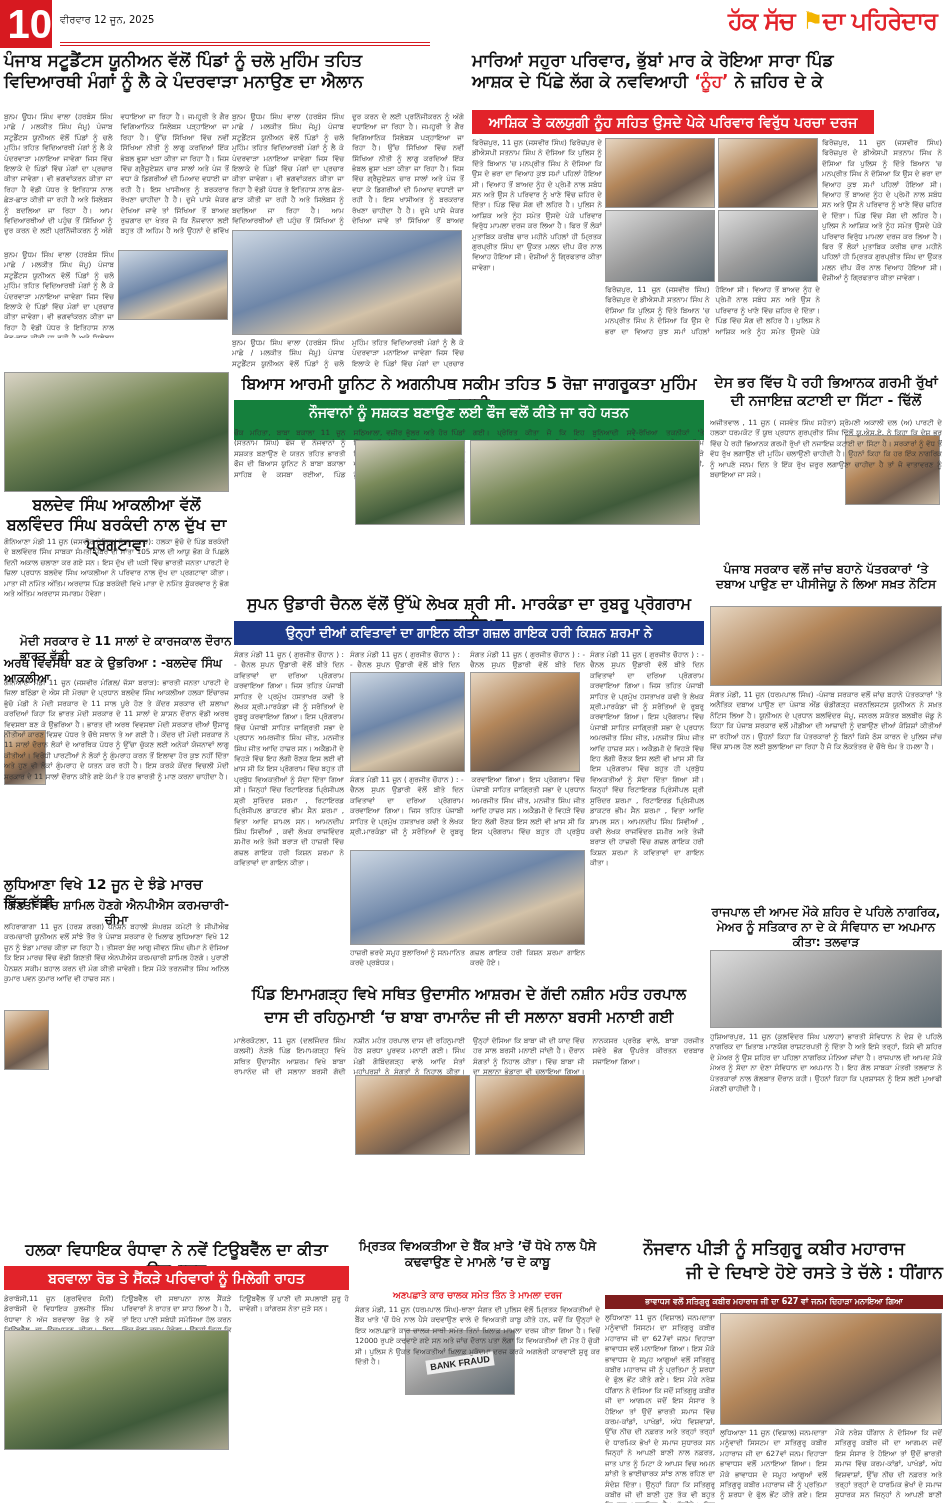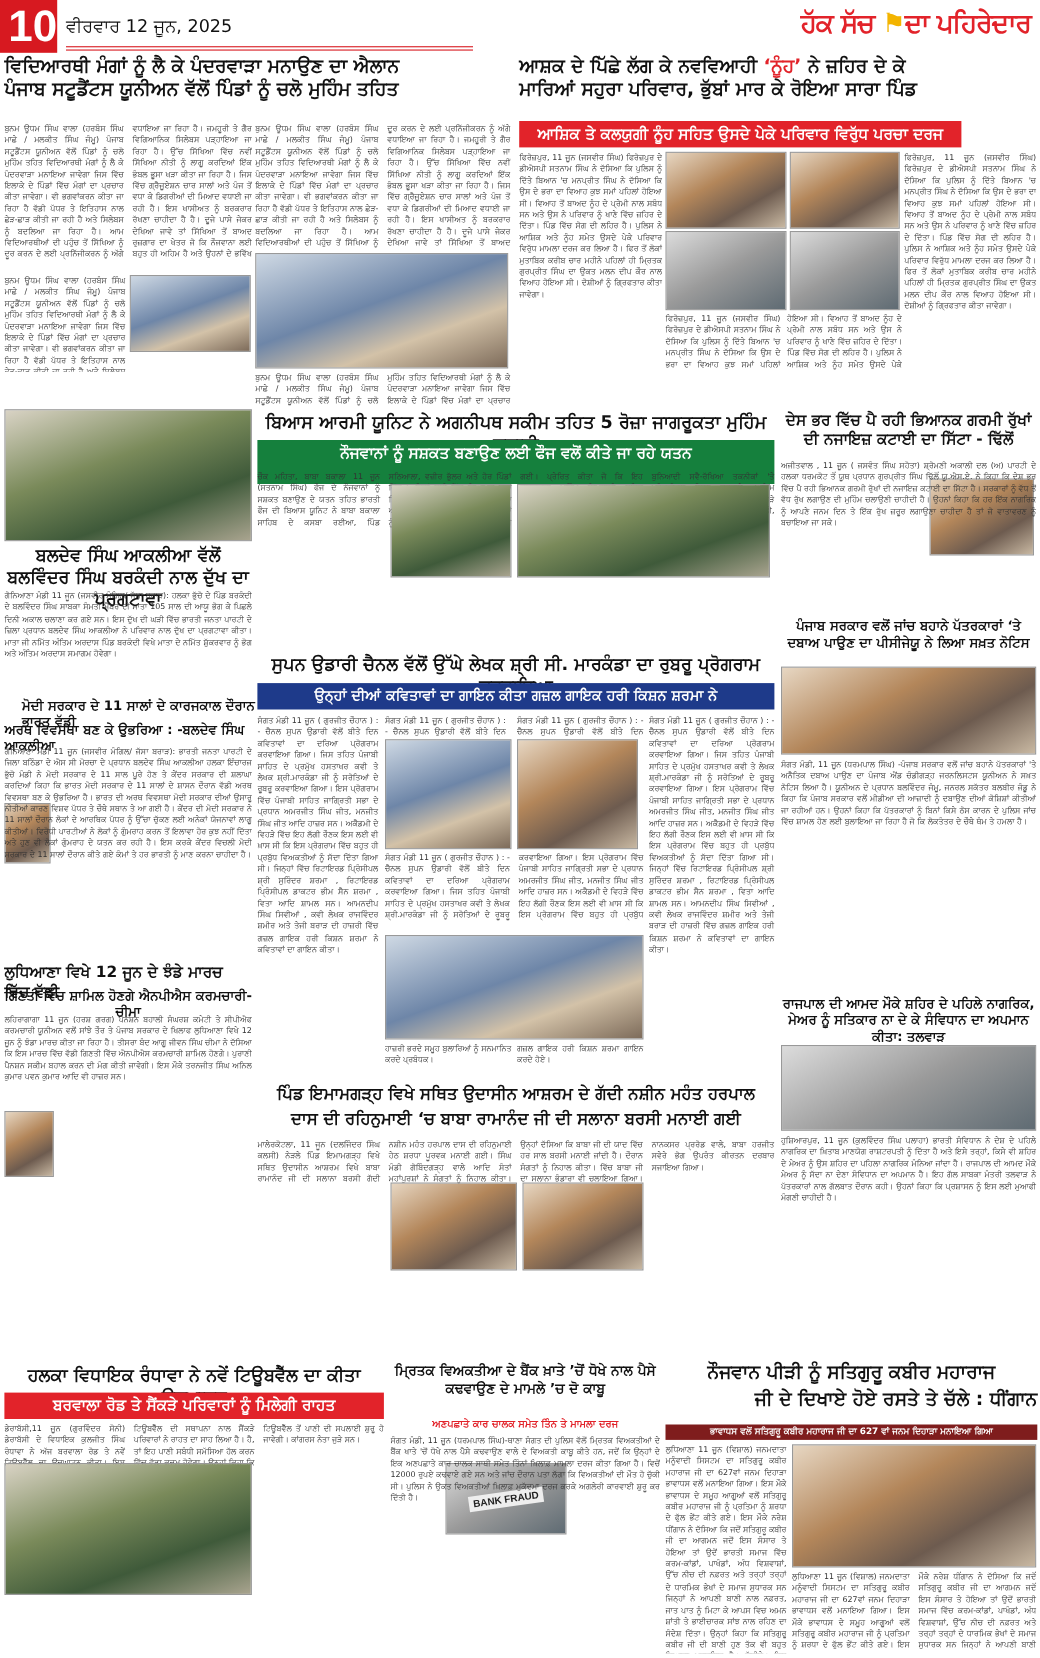--- a/index.html
+++ b/index.html
@@ -1,19 +1,19 @@
 <!DOCTYPE html>
 <html><head>
 <meta charset="utf-8">
 <style>
 *{box-sizing:border-box;margin:0;padding:0}
 body{width:945px;height:1507px;background:#fff;font-family:"DejaVu Sans",sans-serif;color:#111;position:relative;overflow:hidden}
 .abs{position:absolute}
 .pgno{left:0;top:0;width:52px;height:48px;background:#d71920;color:#fff;font:bold 40px/48px "Liberation Sans",sans-serif;text-align:right}
-.date{left:60px;top:14px;font-size:16px;color:#111}
+.date{left:60px;top:14px;font-size:10px;color:#111}
 .logo{right:8px;top:4px;font:bold 24px/34px "DejaVu Sans",sans-serif;color:#e2232a;letter-spacing:-1px}
 .logo .flag{color:#f3b400}
 .rule{left:60px;top:42px;width:370px;height:4px;border-top:1px solid #d71920;border-bottom:1px solid #d71920}
 .hl{font-weight:bold;color:#111;line-height:1.25}
 .hl .red{color:#e2232a}
 .band{color:#fff;font-weight:bold;text-align:center;line-height:1.3}
 .body{font-size:7.2px;line-height:10.4px;color:#333;text-align:justify;overflow:hidden}
 .cols2{column-count:2;column-gap:8px}
 .cols3{column-count:3;column-gap:8px}
 .cols4{column-count:4;column-gap:8px}
@@ -29,33 +29,33 @@
 <div class="abs pgno">10</div>
 <div class="abs date">ਵੀਰਵਾਰ 12 ਜੂਨ, 2025</div>
 <div class="abs rule"></div>
 <div class="abs logo">
   <span>ਹੱਕ ਸੱਚ</span>
   <span class="flag">⚑</span><span>ਦਾ</span>
   <span>ਪਹਿਰੇਦਾਰ</span>
 </div>
 
 <div class="abs" style="left:4px;top:50px;width:460px">
+  <div class="hl" style="font-size:17px">ਪੰਜਾਬ ਸਟੂਡੈਂਟਸ ਯੂਨੀਅਨ ਵੱਲੋਂ ਪਿੰਡਾਂ ਨੂੰ ਚਲੋ ਮੁਹਿੰਮ ਤਹਿਤ</div>
   <div class="hl" style="font-size:17px">ਵਿਦਿਆਰਥੀ ਮੰਗਾਂ ਨੂੰ ਲੈ ਕੇ ਪੰਦਰਵਾੜਾ ਮਨਾਉਣ ਦਾ ਐਲਾਨ</div>
-  <div class="hl" style="font-size:17px">ਪੰਜਾਬ ਸਟੂਡੈਂਟਸ ਯੂਨੀਅਨ ਵੱਲੋਂ ਪਿੰਡਾਂ ਨੂੰ ਚਲੋ ਮੁਹਿੰਮ ਤਹਿਤ</div>
 </div>
 <div class="abs body" style="left:4px;top:112px;width:225px;height:135px;column-count:2;column-gap:8px">ਬੁਨਮ ਊਧਮ ਸਿੰਘ ਵਾਲਾ (ਹਰਬੰਸ ਸਿੰਘ ਮਾਛੇ / ਮਲਕੀਤ ਸਿੰਘ ਜੰਮੂ) ਪੰਜਾਬ ਸਟੂਡੈਂਟਸ ਯੂਨੀਅਨ ਵੱਲੋਂ ਪਿੰਡਾਂ ਨੂੰ ਚਲੋ ਮੁਹਿੰਮ ਤਹਿਤ ਵਿਦਿਆਰਥੀ ਮੰਗਾਂ ਨੂੰ ਲੈ ਕੇ ਪੰਦਰਵਾੜਾ ਮਨਾਇਆ ਜਾਵੇਗਾ ਜਿਸ ਵਿੱਚ ਇਲਾਕੇ ਦੇ ਪਿੰਡਾਂ ਵਿੱਚ ਮੰਗਾਂ ਦਾ ਪ੍ਰਚਾਰ ਕੀਤਾ ਜਾਵੇਗਾ। ਵੀ ਭਗਵਾਂਕਰਨ ਕੀਤਾ ਜਾ ਰਿਹਾ ਹੈ ਵੱਡੀ ਪੱਧਰ ਤੇ ਇਤਿਹਾਸ ਨਾਲ ਛੇੜ-ਛਾੜ ਕੀਤੀ ਜਾ ਰਹੀ ਹੈ ਅਤੇ ਸਿਲੇਬਸ ਨੂੰ ਬਦਲਿਆ ਜਾ ਰਿਹਾ ਹੈ। ਆਮ ਵਿਦਿਆਰਥੀਆਂ ਦੀ ਪਹੁੰਚ ਤੋਂ ਸਿੱਖਿਆ ਨੂੰ ਦੂਰ ਕਰਨ ਦੇ ਲਈ ਪ੍ਰਨਿੱਜੀਕਰਨ ਨੂੰ ਅੱਗੇ ਵਧਾਇਆ ਜਾ ਰਿਹਾ ਹੈ। ਜਮਹੂਰੀ ਤੇ ਗੈਰ ਵਿਗਿਆਨਿਕ ਸਿਲੇਬਸ ਪੜ੍ਹਾਇਆ ਜਾ ਰਿਹਾ ਹੈ। ਉੱਚ ਸਿੱਖਿਆ ਵਿੱਚ ਨਵੀਂ ਸਿੱਖਿਆ ਨੀਤੀ ਨੂੰ ਲਾਗੂ ਕਰਦਿਆਂ ਇੱਕ ਭੰਬਲ ਭੂਸਾ ਖੜਾ ਕੀਤਾ ਜਾ ਰਿਹਾ ਹੈ। ਜਿਸ ਵਿੱਚ ਗ੍ਰੈਜੂਏਸ਼ਨ ਚਾਰ ਸਾਲਾਂ ਅਤੇ ਪੰਜ ਤੋਂ ਵਧਾ ਕੇ ਡਿਗਰੀਆਂ ਦੀ ਮਿਆਦ ਵਧਾਈ ਜਾ ਰਹੀ ਹੈ। ਇਸ ਖਾਸੀਅਤ ਨੂੰ ਬਰਕਰਾਰ ਰੱਖਣਾ ਚਾਹੀਦਾ ਹੈ ਹੈ। ਦੂਜੇ ਪਾਸੇ ਜੇਕਰ ਦੇਖਿਆ ਜਾਵੇ ਤਾਂ ਸਿੱਖਿਆ ਤੋਂ ਬਾਅਦ ਰੁਜ਼ਗਾਰ ਦਾ ਖੇਤਰ ਜੋ ਕਿ ਨੌਜਵਾਨਾ ਲਈ ਬਹੁਤ ਹੀ ਅਹਿਮ ਹੈ ਅਤੇ ਉਹਨਾਂ ਦੇ ਭਵਿੱਖ ਨੂੰ ਤੈਅ ਕਰਦਾ ਹੈ ਓਥੇ ਪੰਜਾਬ ਦੇ ਵਾਸੀਆਂ ਲਈ ਰੁਜ਼ਗਾਰ ਦੇ ਮੌਕੇ ਘਟਦੇ ਜਾ ਰਹੇ ਹਨ। ਮੁਲਕ ਹੀ ਜਿਸ ਹਰ ਇੱਕ ਕਮ ਦੀ ਆਪਣੀ ਵੱਖੋ ਵੱਖਰੀ ਖਾਸੀਅਤ ਹੈ ਅਤੇ ਸਿੱਖਿਆ ਨੂੰ ਸੰਵਿਧਾਨ ਦੀ ਰਾਜ ਸੂਚੀ ਵਿੱਚ ਦਰਜ ਕਰ ਵਿੱਚ ਬੱਸ ਨੂੰ ਰੁਕਵਾਇਆ ਜਾ ਨੂੰ ਗੱਲਬਾਤ ਉਹਨਾ ਦੀ ਸਮੱਸਿਆ ਨੂੰ ਹੱਲ ਕੀਤਾ ਜਾਵੇ।</div>
 <div class="abs photo blue" style="left:118px;top:250px;width:110px;height:70px"></div>
 <div class="abs photo blue" style="left:232px;top:230px;width:230px;height:105px"></div>
 <div class="abs body" style="left:232px;top:112px;width:232px;height:115px;column-count:2;column-gap:8px">ਬੁਨਮ ਊਧਮ ਸਿੰਘ ਵਾਲਾ (ਹਰਬੰਸ ਸਿੰਘ ਮਾਛੇ / ਮਲਕੀਤ ਸਿੰਘ ਜੰਮੂ) ਪੰਜਾਬ ਸਟੂਡੈਂਟਸ ਯੂਨੀਅਨ ਵੱਲੋਂ ਪਿੰਡਾਂ ਨੂੰ ਚਲੋ ਮੁਹਿੰਮ ਤਹਿਤ ਵਿਦਿਆਰਥੀ ਮੰਗਾਂ ਨੂੰ ਲੈ ਕੇ ਪੰਦਰਵਾੜਾ ਮਨਾਇਆ ਜਾਵੇਗਾ ਜਿਸ ਵਿੱਚ ਇਲਾਕੇ ਦੇ ਪਿੰਡਾਂ ਵਿੱਚ ਮੰਗਾਂ ਦਾ ਪ੍ਰਚਾਰ ਕੀਤਾ ਜਾਵੇਗਾ। ਵੀ ਭਗਵਾਂਕਰਨ ਕੀਤਾ ਜਾ ਰਿਹਾ ਹੈ ਵੱਡੀ ਪੱਧਰ ਤੇ ਇਤਿਹਾਸ ਨਾਲ ਛੇੜ-ਛਾੜ ਕੀਤੀ ਜਾ ਰਹੀ ਹੈ ਅਤੇ ਸਿਲੇਬਸ ਨੂੰ ਬਦਲਿਆ ਜਾ ਰਿਹਾ ਹੈ। ਆਮ ਵਿਦਿਆਰਥੀਆਂ ਦੀ ਪਹੁੰਚ ਤੋਂ ਸਿੱਖਿਆ ਨੂੰ ਦੂਰ ਕਰਨ ਦੇ ਲਈ ਪ੍ਰਨਿੱਜੀਕਰਨ ਨੂੰ ਅੱਗੇ ਵਧਾਇਆ ਜਾ ਰਿਹਾ ਹੈ। ਜਮਹੂਰੀ ਤੇ ਗੈਰ ਵਿਗਿਆਨਿਕ ਸਿਲੇਬਸ ਪੜ੍ਹਾਇਆ ਜਾ ਰਿਹਾ ਹੈ। ਉੱਚ ਸਿੱਖਿਆ ਵਿੱਚ ਨਵੀਂ ਸਿੱਖਿਆ ਨੀਤੀ ਨੂੰ ਲਾਗੂ ਕਰਦਿਆਂ ਇੱਕ ਭੰਬਲ ਭੂਸਾ ਖੜਾ ਕੀਤਾ ਜਾ ਰਿਹਾ ਹੈ। ਜਿਸ ਵਿੱਚ ਗ੍ਰੈਜੂਏਸ਼ਨ ਚਾਰ ਸਾਲਾਂ ਅਤੇ ਪੰਜ ਤੋਂ ਵਧਾ ਕੇ ਡਿਗਰੀਆਂ ਦੀ ਮਿਆਦ ਵਧਾਈ ਜਾ ਰਹੀ ਹੈ। ਇਸ ਖਾਸੀਅਤ ਨੂੰ ਬਰਕਰਾਰ ਰੱਖਣਾ ਚਾਹੀਦਾ ਹੈ ਹੈ। ਦੂਜੇ ਪਾਸੇ ਜੇਕਰ ਦੇਖਿਆ ਜਾਵੇ ਤਾਂ ਸਿੱਖਿਆ ਤੋਂ ਬਾਅਦ ਰੁਜ਼ਗਾਰ ਦਾ ਖੇਤਰ ਜੋ ਕਿ ਨੌਜਵਾਨਾ ਲਈ ਬਹੁਤ ਹੀ ਅਹਿਮ ਹੈ ਅਤੇ ਉਹਨਾਂ ਦੇ ਭਵਿੱਖ ਨੂੰ ਤੈਅ ਕਰਦਾ ਹੈ ਓਥੇ ਪੰਜਾਬ ਦੇ ਵਾਸੀਆਂ ਲਈ ਰੁਜ਼ਗਾਰ ਦੇ ਮੌਕੇ ਘਟਦੇ ਜਾ ਰਹੇ ਹਨ। ਮੁਲਕ ਹੀ ਜਿਸ ਹਰ ਇੱਕ ਕਮ ਦੀ ਆਪਣੀ ਵੱਖੋ ਵੱਖਰੀ ਖਾਸੀਅਤ ਹੈ ਅਤੇ ਸਿੱਖਿਆ ਨੂੰ ਸੰਵਿਧਾਨ ਦੀ ਰਾਜ ਸੂਚੀ ਵਿੱਚ ਦਰਜ ਕਰ ਵਿੱਚ ਬੱਸ ਨੂੰ ਰੁਕਵਾਇਆ ਜਾ ਨੂੰ ਗੱਲਬਾਤ ਉਹਨਾ ਦੀ ਸਮੱਸਿਆ ਨੂੰ ਹੱਲ ਕੀਤਾ ਜਾਵੇ।</div>
 <div class="abs body" style="left:4px;top:250px;width:110px;height:88px">ਬੁਨਮ ਊਧਮ ਸਿੰਘ ਵਾਲਾ (ਹਰਬੰਸ ਸਿੰਘ ਮਾਛੇ / ਮਲਕੀਤ ਸਿੰਘ ਜੰਮੂ) ਪੰਜਾਬ ਸਟੂਡੈਂਟਸ ਯੂਨੀਅਨ ਵੱਲੋਂ ਪਿੰਡਾਂ ਨੂੰ ਚਲੋ ਮੁਹਿੰਮ ਤਹਿਤ ਵਿਦਿਆਰਥੀ ਮੰਗਾਂ ਨੂੰ ਲੈ ਕੇ ਪੰਦਰਵਾੜਾ ਮਨਾਇਆ ਜਾਵੇਗਾ ਜਿਸ ਵਿੱਚ ਇਲਾਕੇ ਦੇ ਪਿੰਡਾਂ ਵਿੱਚ ਮੰਗਾਂ ਦਾ ਪ੍ਰਚਾਰ ਕੀਤਾ ਜਾਵੇਗਾ। ਵੀ ਭਗਵਾਂਕਰਨ ਕੀਤਾ ਜਾ ਰਿਹਾ ਹੈ ਵੱਡੀ ਪੱਧਰ ਤੇ ਇਤਿਹਾਸ ਨਾਲ ਛੇੜ-ਛਾੜ ਕੀਤੀ ਜਾ ਰਹੀ ਹੈ ਅਤੇ ਸਿਲੇਬਸ ਨੂੰ ਬਦਲਿਆ ਜਾ ਰਿਹਾ ਹੈ। ਆਮ ਵਿਦਿਆਰਥੀਆਂ ਦੀ ਪਹੁੰਚ ਤੋਂ ਸਿੱਖਿਆ ਨੂੰ ਦੂਰ ਕਰਨ ਦੇ ਲਈ ਪ੍ਰਨਿੱਜੀਕਰਨ ਨੂੰ ਅੱਗੇ ਵਧਾਇਆ ਜਾ ਰਿਹਾ ਹੈ। ਜਮਹੂਰੀ ਤੇ ਗੈਰ ਵਿਗਿਆਨਿਕ ਸਿਲੇਬਸ ਪੜ੍ਹਾਇਆ ਜਾ ਰਿਹਾ ਹੈ। ਉੱਚ ਸਿੱਖਿਆ ਵਿੱਚ ਨਵੀਂ ਸਿੱਖਿਆ ਨੀਤੀ ਨੂੰ ਲਾਗੂ ਕਰਦਿਆਂ ਇੱਕ ਭੰਬਲ ਭੂਸਾ ਖੜਾ ਕੀਤਾ ਜਾ ਰਿਹਾ ਹੈ। ਜਿਸ ਵਿੱਚ ਗ੍ਰੈਜੂਏਸ਼ਨ ਚਾਰ ਸਾਲਾਂ ਅਤੇ ਪੰਜ ਤੋਂ ਵਧਾ ਕੇ ਡਿਗਰੀਆਂ ਦੀ ਮਿਆਦ ਵਧਾਈ ਜਾ ਰਹੀ ਹੈ। ਇਸ ਖਾਸੀਅਤ ਨੂੰ ਬਰਕਰਾਰ ਰੱਖਣਾ ਚਾਹੀਦਾ ਹੈ ਹੈ। ਦੂਜੇ ਪਾਸੇ ਜੇਕਰ ਦੇਖਿਆ ਜਾਵੇ ਤਾਂ ਸਿੱਖਿਆ ਤੋਂ ਬਾਅਦ ਰੁਜ਼ਗਾਰ ਦਾ ਖੇਤਰ ਜੋ ਕਿ ਨੌਜਵਾਨਾ ਲਈ ਬਹੁਤ ਹੀ ਅਹਿਮ ਹੈ ਅਤੇ ਉਹਨਾਂ ਦੇ ਭਵਿੱਖ ਨੂੰ ਤੈਅ ਕਰਦਾ ਹੈ ਓਥੇ ਪੰਜਾਬ ਦੇ ਵਾਸੀਆਂ ਲਈ ਰੁਜ਼ਗਾਰ ਦੇ ਮੌਕੇ ਘਟਦੇ ਜਾ ਰਹੇ ਹਨ। ਮੁਲਕ ਹੀ ਜਿਸ ਹਰ ਇੱਕ ਕਮ ਦੀ ਆਪਣੀ ਵੱਖੋ ਵੱਖਰੀ ਖਾਸੀਅਤ ਹੈ ਅਤੇ ਸਿੱਖਿਆ ਨੂੰ ਸੰਵਿਧਾਨ ਦੀ ਰਾਜ ਸੂਚੀ ਵਿੱਚ ਦਰਜ ਕਰ ਵਿੱਚ ਬੱਸ ਨੂੰ ਰੁਕਵਾਇਆ ਜਾ ਨੂੰ ਗੱਲਬਾਤ ਉਹਨਾ ਦੀ ਸਮੱਸਿਆ ਨੂੰ ਹੱਲ ਕੀਤਾ ਜਾਵੇ।</div>
 <div class="abs body" style="left:232px;top:338px;width:232px;height:32px;column-count:2;column-gap:8px">ਬੁਨਮ ਊਧਮ ਸਿੰਘ ਵਾਲਾ (ਹਰਬੰਸ ਸਿੰਘ ਮਾਛੇ / ਮਲਕੀਤ ਸਿੰਘ ਜੰਮੂ) ਪੰਜਾਬ ਸਟੂਡੈਂਟਸ ਯੂਨੀਅਨ ਵੱਲੋਂ ਪਿੰਡਾਂ ਨੂੰ ਚਲੋ ਮੁਹਿੰਮ ਤਹਿਤ ਵਿਦਿਆਰਥੀ ਮੰਗਾਂ ਨੂੰ ਲੈ ਕੇ ਪੰਦਰਵਾੜਾ ਮਨਾਇਆ ਜਾਵੇਗਾ ਜਿਸ ਵਿੱਚ ਇਲਾਕੇ ਦੇ ਪਿੰਡਾਂ ਵਿੱਚ ਮੰਗਾਂ ਦਾ ਪ੍ਰਚਾਰ ਕੀਤਾ ਜਾਵੇਗਾ। ਵੀ ਭਗਵਾਂਕਰਨ ਕੀਤਾ ਜਾ ਰਿਹਾ ਹੈ ਵੱਡੀ ਪੱਧਰ ਤੇ ਇਤਿਹਾਸ ਨਾਲ ਛੇੜ-ਛਾੜ ਕੀਤੀ ਜਾ ਰਹੀ ਹੈ ਅਤੇ ਸਿਲੇਬਸ ਨੂੰ ਬਦਲਿਆ ਜਾ ਰਿਹਾ ਹੈ। ਆਮ ਵਿਦਿਆਰਥੀਆਂ ਦੀ ਪਹੁੰਚ ਤੋਂ ਸਿੱਖਿਆ ਨੂੰ ਦੂਰ ਕਰਨ ਦੇ ਲਈ ਪ੍ਰਨਿੱਜੀਕਰਨ ਨੂੰ ਅੱਗੇ ਵਧਾਇਆ ਜਾ ਰਿਹਾ ਹੈ। ਜਮਹੂਰੀ ਤੇ ਗੈਰ ਵਿਗਿਆਨਿਕ ਸਿਲੇਬਸ ਪੜ੍ਹਾਇਆ ਜਾ ਰਿਹਾ ਹੈ। ਉੱਚ ਸਿੱਖਿਆ ਵਿੱਚ ਨਵੀਂ ਸਿੱਖਿਆ ਨੀਤੀ ਨੂੰ ਲਾਗੂ ਕਰਦਿਆਂ ਇੱਕ ਭੰਬਲ ਭੂਸਾ ਖੜਾ ਕੀਤਾ ਜਾ ਰਿਹਾ ਹੈ। ਜਿਸ ਵਿੱਚ ਗ੍ਰੈਜੂਏਸ਼ਨ ਚਾਰ ਸਾਲਾਂ ਅਤੇ ਪੰਜ ਤੋਂ ਵਧਾ ਕੇ ਡਿਗਰੀਆਂ ਦੀ ਮਿਆਦ ਵਧਾਈ ਜਾ ਰਹੀ ਹੈ। ਇਸ ਖਾਸੀਅਤ ਨੂੰ ਬਰਕਰਾਰ ਰੱਖਣਾ ਚਾਹੀਦਾ ਹੈ ਹੈ। ਦੂਜੇ ਪਾਸੇ ਜੇਕਰ ਦੇਖਿਆ ਜਾਵੇ ਤਾਂ ਸਿੱਖਿਆ ਤੋਂ ਬਾਅਦ ਰੁਜ਼ਗਾਰ ਦਾ ਖੇਤਰ ਜੋ ਕਿ ਨੌਜਵਾਨਾ ਲਈ ਬਹੁਤ ਹੀ ਅਹਿਮ ਹੈ ਅਤੇ ਉਹਨਾਂ ਦੇ ਭਵਿੱਖ ਨੂੰ ਤੈਅ ਕਰਦਾ ਹੈ ਓਥੇ ਪੰਜਾਬ ਦੇ ਵਾਸੀਆਂ ਲਈ ਰੁਜ਼ਗਾਰ ਦੇ ਮੌਕੇ ਘਟਦੇ ਜਾ ਰਹੇ ਹਨ। ਮੁਲਕ ਹੀ ਜਿਸ ਹਰ ਇੱਕ ਕਮ ਦੀ ਆਪਣੀ ਵੱਖੋ ਵੱਖਰੀ ਖਾਸੀਅਤ ਹੈ ਅਤੇ ਸਿੱਖਿਆ ਨੂੰ ਸੰਵਿਧਾਨ ਦੀ ਰਾਜ ਸੂਚੀ ਵਿੱਚ ਦਰਜ ਕਰ ਵਿੱਚ ਬੱਸ ਨੂੰ ਰੁਕਵਾਇਆ ਜਾ ਨੂੰ ਗੱਲਬਾਤ ਉਹਨਾ ਦੀ ਸਮੱਸਿਆ ਨੂੰ ਹੱਲ ਕੀਤਾ ਜਾਵੇ।</div>
 
 <div class="abs" style="left:472px;top:50px;width:470px">
+  <div class="hl" style="font-size:17px">ਮਾਰਿਆਂ ਸਹੁਰਾ ਪਰਿਵਾਰ, ਭੁੱਬਾਂ ਮਾਰ ਕੇ ਰੋਇਆ ਸਾਰਾ ਪਿੰਡ</div>
   <div class="hl" style="font-size:17px"><span>ਆਸ਼ਕ ਦੇ ਪਿੱਛੇ ਲੱਗ ਕੇ ਨਵਵਿਆਹੀ </span><span class="red">‘ਨੂੰਹ’</span><span> ਨੇ ਜ਼ਹਿਰ ਦੇ ਕੇ</span></div>
-  <div class="hl" style="font-size:17px">ਮਾਰਿਆਂ ਸਹੁਰਾ ਪਰਿਵਾਰ, ਭੁੱਬਾਂ ਮਾਰ ਕੇ ਰੋਇਆ ਸਾਰਾ ਪਿੰਡ</div>
 </div>
 <div class="abs band" style="left:472px;top:110px;width:402px;height:24px;background:#e2232a;font-size:14px;line-height:24px">ਆਸ਼ਿਕ ਤੇ ਕਲਯੁਗੀ ਨੂੰਹ ਸਹਿਤ ਉਸਦੇ ਪੇਕੇ ਪਰਿਵਾਰ ਵਿਰੁੱਧ ਪਰਚਾ ਦਰਜ</div>
 <div class="abs body" style="left:472px;top:138px;width:130px;height:230px">ਫਿਰੋਜ਼ਪੁਰ, 11 ਜੂਨ (ਜਸਵੀਰ ਸਿੰਘ) ਫਿਰੋਜ਼ਪੁਰ ਦੇ ਡੀਐਸਪੀ ਸਤਨਾਮ ਸਿੰਘ ਨੇ ਦੱਸਿਆ ਕਿ ਪੁਲਿਸ ਨੂੰ ਦਿੱਤੇ ਬਿਆਨ 'ਚ ਮਨਪ੍ਰੀਤ ਸਿੰਘ ਨੇ ਦੱਸਿਆ ਕਿ ਉਸ ਦੇ ਭਰਾ ਦਾ ਵਿਆਹ ਕੁਝ ਸਮਾਂ ਪਹਿਲਾਂ ਹੋਇਆ ਸੀ। ਵਿਆਹ ਤੋਂ ਬਾਅਦ ਨੂੰਹ ਦੇ ਪ੍ਰੇਮੀ ਨਾਲ ਸਬੰਧ ਸਨ ਅਤੇ ਉਸ ਨੇ ਪਰਿਵਾਰ ਨੂੰ ਖਾਣੇ ਵਿੱਚ ਜ਼ਹਿਰ ਦੇ ਦਿੱਤਾ। ਪਿੰਡ ਵਿੱਚ ਸੋਗ ਦੀ ਲਹਿਰ ਹੈ। ਪੁਲਿਸ ਨੇ ਆਸ਼ਿਕ ਅਤੇ ਨੂੰਹ ਸਮੇਤ ਉਸਦੇ ਪੇਕੇ ਪਰਿਵਾਰ ਵਿਰੁੱਧ ਮਾਮਲਾ ਦਰਜ ਕਰ ਲਿਆ ਹੈ। ਫਿਰ ਤੋਂ ਲੋਕਾਂ ਮੁਤਾਬਿਕ ਕਰੀਬ ਚਾਰ ਮਹੀਨੇ ਪਹਿਲਾਂ ਹੀ ਮ੍ਰਿਤਕ ਗੁਰਪ੍ਰੀਤ ਸਿੰਘ ਦਾ ਉਕਤ ਮਲਨ ਦੀਪ ਕੌਰ ਨਾਲ ਵਿਆਹ ਹੋਇਆ ਸੀ। ਦੋਸ਼ੀਆਂ ਨੂੰ ਗ੍ਰਿਫਤਾਰ ਕੀਤਾ ਜਾਵੇਗਾ।</div>
 <div class="abs photo warm" style="left:605px;top:138px;width:110px;height:70px"></div>
 <div class="abs photo gray" style="left:605px;top:210px;width:110px;height:72px"></div>
 <div class="abs photo warm" style="left:718px;top:138px;width:100px;height:70px"></div>
 <div class="abs photo gray" style="left:718px;top:210px;width:100px;height:72px"></div>
 <div class="abs body" style="left:605px;top:285px;width:215px;height:55px;column-count:2;column-gap:6px">ਫਿਰੋਜ਼ਪੁਰ, 11 ਜੂਨ (ਜਸਵੀਰ ਸਿੰਘ) ਫਿਰੋਜ਼ਪੁਰ ਦੇ ਡੀਐਸਪੀ ਸਤਨਾਮ ਸਿੰਘ ਨੇ ਦੱਸਿਆ ਕਿ ਪੁਲਿਸ ਨੂੰ ਦਿੱਤੇ ਬਿਆਨ 'ਚ ਮਨਪ੍ਰੀਤ ਸਿੰਘ ਨੇ ਦੱਸਿਆ ਕਿ ਉਸ ਦੇ ਭਰਾ ਦਾ ਵਿਆਹ ਕੁਝ ਸਮਾਂ ਪਹਿਲਾਂ ਹੋਇਆ ਸੀ। ਵਿਆਹ ਤੋਂ ਬਾਅਦ ਨੂੰਹ ਦੇ ਪ੍ਰੇਮੀ ਨਾਲ ਸਬੰਧ ਸਨ ਅਤੇ ਉਸ ਨੇ ਪਰਿਵਾਰ ਨੂੰ ਖਾਣੇ ਵਿੱਚ ਜ਼ਹਿਰ ਦੇ ਦਿੱਤਾ। ਪਿੰਡ ਵਿੱਚ ਸੋਗ ਦੀ ਲਹਿਰ ਹੈ। ਪੁਲਿਸ ਨੇ ਆਸ਼ਿਕ ਅਤੇ ਨੂੰਹ ਸਮੇਤ ਉਸਦੇ ਪੇਕੇ ਪਰਿਵਾਰ ਵਿਰੁੱਧ ਮਾਮਲਾ ਦਰਜ ਕਰ ਲਿਆ ਹੈ। ਫਿਰ ਤੋਂ ਲੋਕਾਂ ਮੁਤਾਬਿਕ ਕਰੀਬ ਚਾਰ ਮਹੀਨੇ ਪਹਿਲਾਂ ਹੀ ਮ੍ਰਿਤਕ ਗੁਰਪ੍ਰੀਤ ਸਿੰਘ ਦਾ ਉਕਤ ਮਲਨ ਦੀਪ ਕੌਰ ਨਾਲ ਵਿਆਹ ਹੋਇਆ ਸੀ। ਦੋਸ਼ੀਆਂ ਨੂੰ ਗ੍ਰਿਫਤਾਰ ਕੀਤਾ ਜਾਵੇਗਾ।</div>
 <div class="abs body" style="left:822px;top:138px;width:120px;height:230px">ਫਿਰੋਜ਼ਪੁਰ, 11 ਜੂਨ (ਜਸਵੀਰ ਸਿੰਘ) ਫਿਰੋਜ਼ਪੁਰ ਦੇ ਡੀਐਸਪੀ ਸਤਨਾਮ ਸਿੰਘ ਨੇ ਦੱਸਿਆ ਕਿ ਪੁਲਿਸ ਨੂੰ ਦਿੱਤੇ ਬਿਆਨ 'ਚ ਮਨਪ੍ਰੀਤ ਸਿੰਘ ਨੇ ਦੱਸਿਆ ਕਿ ਉਸ ਦੇ ਭਰਾ ਦਾ ਵਿਆਹ ਕੁਝ ਸਮਾਂ ਪਹਿਲਾਂ ਹੋਇਆ ਸੀ। ਵਿਆਹ ਤੋਂ ਬਾਅਦ ਨੂੰਹ ਦੇ ਪ੍ਰੇਮੀ ਨਾਲ ਸਬੰਧ ਸਨ ਅਤੇ ਉਸ ਨੇ ਪਰਿਵਾਰ ਨੂੰ ਖਾਣੇ ਵਿੱਚ ਜ਼ਹਿਰ ਦੇ ਦਿੱਤਾ। ਪਿੰਡ ਵਿੱਚ ਸੋਗ ਦੀ ਲਹਿਰ ਹੈ। ਪੁਲਿਸ ਨੇ ਆਸ਼ਿਕ ਅਤੇ ਨੂੰਹ ਸਮੇਤ ਉਸਦੇ ਪੇਕੇ ਪਰਿਵਾਰ ਵਿਰੁੱਧ ਮਾਮਲਾ ਦਰਜ ਕਰ ਲਿਆ ਹੈ। ਫਿਰ ਤੋਂ ਲੋਕਾਂ ਮੁਤਾਬਿਕ ਕਰੀਬ ਚਾਰ ਮਹੀਨੇ ਪਹਿਲਾਂ ਹੀ ਮ੍ਰਿਤਕ ਗੁਰਪ੍ਰੀਤ ਸਿੰਘ ਦਾ ਉਕਤ ਮਲਨ ਦੀਪ ਕੌਰ ਨਾਲ ਵਿਆਹ ਹੋਇਆ ਸੀ। ਦੋਸ਼ੀਆਂ ਨੂੰ ਗ੍ਰਿਫਤਾਰ ਕੀਤਾ ਜਾਵੇਗਾ।</div>
 

